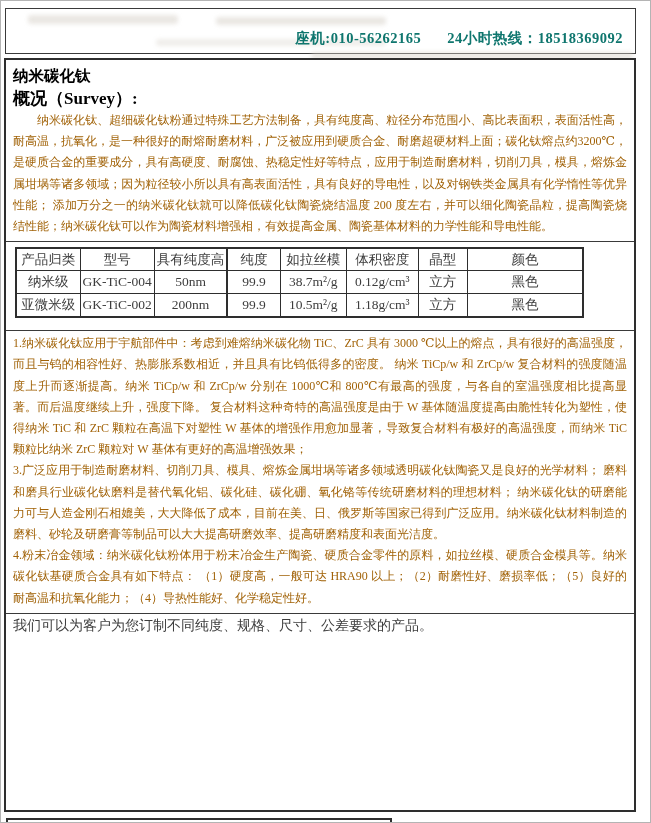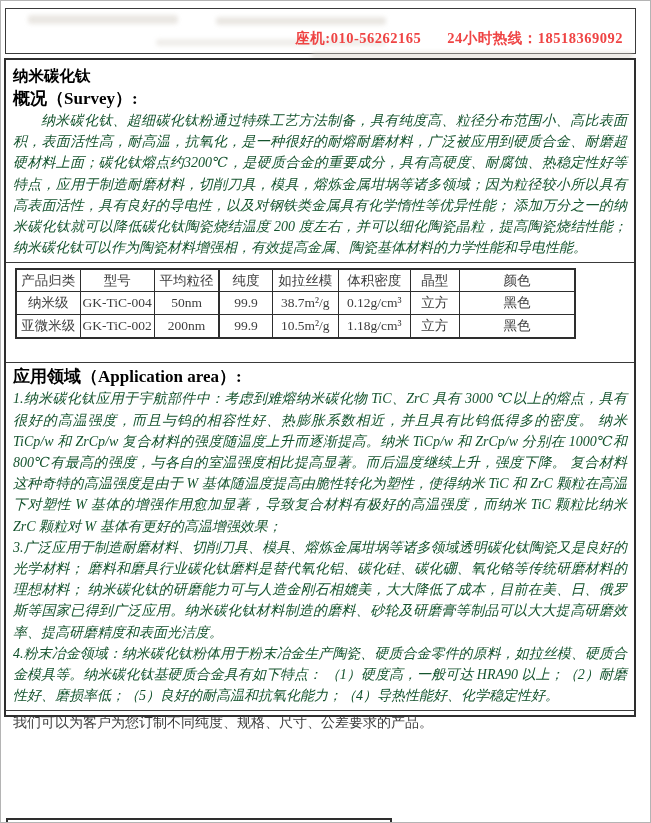--- a/index.html
+++ b/index.html
@@ -9,45 +9,45 @@
     color:#3d3d3d;overflow:hidden;
     box-sizing:border-box;border:1px solid #b4b4b4;
   }
   
   .header-box{
     position:absolute;left:4px;top:7px;width:629px;height:44px;
     border:1px solid #3a3a3a;background:#fff;
   }
   .contact-line{
     position:absolute;right:12px;bottom:5px;
-    font-size:14.5px;font-weight:bold;color:#ef4444;
+    font-size:14.5px;font-weight:bold;color:#0f766e;
     letter-spacing:.5px;white-space:nowrap;margin-left:40px;
   }
   .contact-line .gap{display:inline-block;width:26px;}
   .smudge{position:absolute;background:#d9d4cc;opacity:.55;filter:blur(2px);border-radius:3px;}
   .sm1{left:22px;top:6px;width:150px;height:9px;}
   .sm2{left:210px;top:8px;width:170px;height:8px;}
   .sm3{left:150px;top:30px;width:230px;height:7px;opacity:.4;}
   .sm4{left:310px;top:51px;width:322px;height:7px;}
   
   .content-box{
-    position:absolute;left:3px;top:57px;width:632px;height:659px;
+    position:absolute;left:3px;top:57px;width:632px;height:754px;
     border:2px solid #2e2e2e;background:#fff;box-sizing:border-box;
   }
   .section{padding:2px 7px 4px 7px;}
   .doc-title{font-size:15.5px;font-weight:bold;color:#000;line-height:23px;padding-top:2px;}
   .sec-heading{font-size:17px;font-weight:bold;color:#000;line-height:23px;}
   .para{
-    font-size:14px;line-height:21.2px;text-align:justify;margin:0;color:#14532d;font-style:italic;
+    font-size:12px;line-height:21.2px;text-align:justify;margin:0;color:#a16207;
   }
   .indent{text-indent:2em;}
   .divider{border-top:1px solid #3a3a3a;margin:0;}
   
   table.spec{
-    border-collapse:collapse;margin:3px 0 19px 2px;
+    border-collapse:collapse;margin:3px 0 8px 2px;
     font-size:13.5px;color:#3d3d3d;table-layout:fixed;
   }
   table.spec th,table.spec td{
     border:1px solid #2e2e2e;text-align:center;vertical-align:middle;
     padding:0 2px;height:22px;font-weight:normal;white-space:nowrap;overflow:hidden;
   }
   table.spec{border:2px solid #2e2e2e;}
   table.spec th{height:21px;}
   table.spec .thick-l{border-left:2px solid #2e2e2e;}
   
@@ -90,21 +90,21 @@
           <col style="width:53px">
         <col style="width:66px">
           <col style="width:72px">
           <col style="width:49px">
           <col style="width:116px">
       </colgroup>
       <tbody>
           <tr>
         <th>产品归类</th>
         <th>型号</th>
-        <th>平均粒径</th>
+        <th>具有纯度高</th>
         <th class="thick-l">纯度</th>
         <th>如拉丝模</th>
         <th>体积密度</th>
         <th>晶型</th>
         <th>颜色</th>
       </tr>
       <tr>
         <td>纳米级</td>
         <td>GK-TiC-004</td>
         <td>50nm</td>
@@ -124,21 +124,20 @@
         <td>立方</td>
         <td>黑色</td>
       </tr>
     </tbody>
       </table>
   </div>
 
   <div class="divider"></div>
 
   <div class="section">
-    <div class="sec-heading">应用领域（Application area）:</div>
     <p class="para">1.纳米碳化钛应用于宇航部件中：考虑到难熔纳米碳化物 TiC、ZrC 具有 3000 ℃以上的熔点，具有很好的高温强度，而且与钨的相容性好、热膨胀系数相近，并且具有比钨低得多的密度。 纳米 TiCp/w 和 ZrCp/w 复合材料的强度随温度上升而逐渐提高。纳米 TiCp/w 和 ZrCp/w 分别在 1000℃和 800℃有最高的强度，与各自的室温强度相比提高显著。而后温度继续上升，强度下降。 复合材料这种奇特的高温强度是由于 W 基体随温度提高由脆性转化为塑性，使得纳米 TiC 和 ZrC 颗粒在高温下对塑性 W 基体的增强作用愈加显著，导致复合材料有极好的高温强度，而纳米 TiC 颗粒比纳米 ZrC 颗粒对 W 基体有更好的高温增强效果；</p>
     <p class="para">3.广泛应用于制造耐磨材料、切削刀具、模具、熔炼金属坩埚等诸多领域透明碳化钛陶瓷又是良好的光学材料； 磨料和磨具行业碳化钛磨料是替代氧化铝、碳化硅、碳化硼、氧化铬等传统研磨材料的理想材料； 纳米碳化钛的研磨能力可与人造金刚石相媲美，大大降低了成本，目前在美、日、俄罗斯等国家已得到广泛应用。纳米碳化钛材料制造的磨料、砂轮及研磨膏等制品可以大大提高研磨效率、提高研磨精度和表面光洁度。</p>
     <p class="para">4.粉末冶金领域：纳米碳化钛粉体用于粉末冶金生产陶瓷、硬质合金零件的原料，如拉丝模、硬质合金模具等。纳米碳化钛基硬质合金具有如下特点： （1）硬度高，一般可达 HRA90 以上；（2）耐磨性好、磨损率低；（5）良好的耐高温和抗氧化能力；（4）导热性能好、化学稳定性好。</p>
   </div>
 
   <div class="divider"></div>
 
   <div class="footer-note">我们可以为客户为您订制不同纯度、规格、尺寸、公差要求的产品。</div>
 </div>
 

